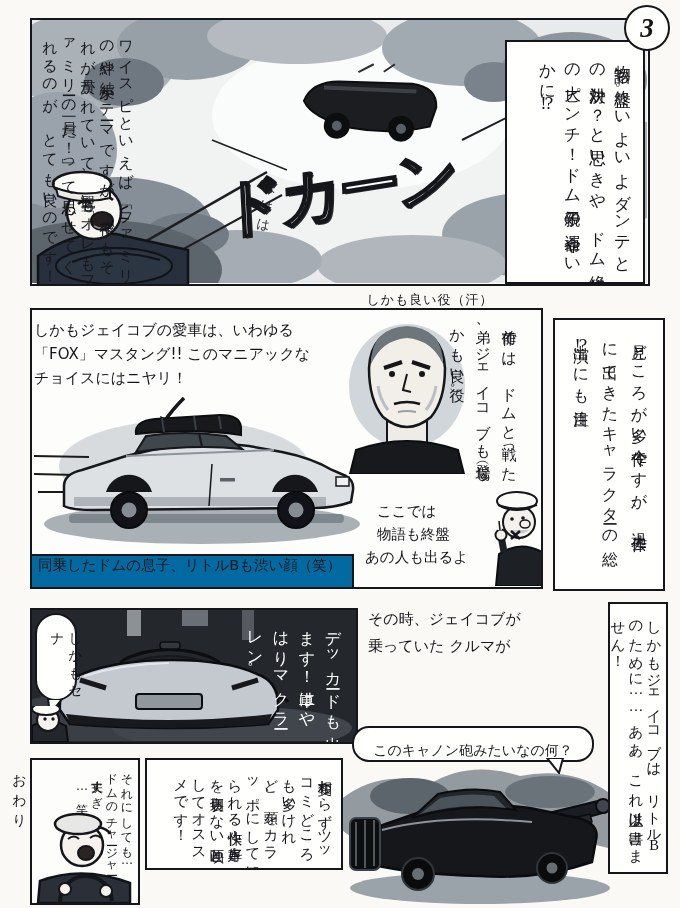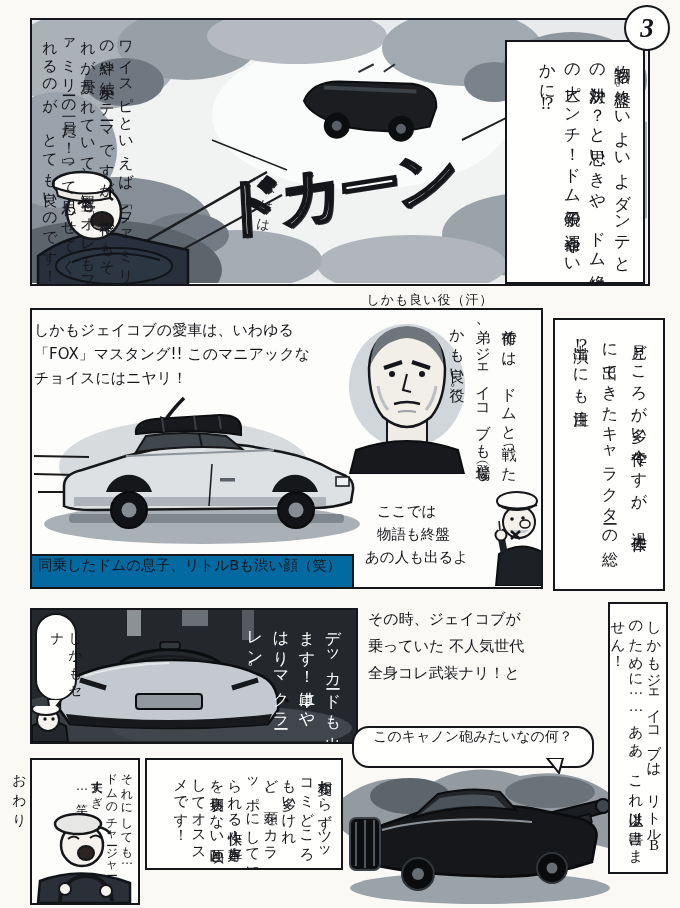--- a/index.html
+++ b/index.html
@@ -221,26 +221,25 @@
       <path d="M0,36 L0,20 Q16,10 34,20 L36,36 Z" fill="#23262b" stroke="#0d0e10" stroke-width="2"></path>
       <circle cx="16" cy="14" r="11" fill="#f6f3ee" stroke="#15161a" stroke-width="2"></circle>
       <circle cx="13" cy="13" r="1.7" fill="#15161a"></circle>
       <circle cx="21" cy="13" r="1.7" fill="#15161a"></circle>
       <ellipse cx="14" cy="3" rx="14" ry="6" fill="#fdfdfc" stroke="#15161a" stroke-width="2"></ellipse>
     </svg>
   </div>
 
   <div class="hand" style="position:absolute;left:368px;top:606px;font-size:15px;line-height:27px;white-space:nowrap;">
     <div>その時、ジェイコブが</div>
-    <div>乗っていた 不人気世代</div>
-    <div>全身コレ武装ナリ！と</div>
-  </div>
-
-  <div class="bubble" style="left:352px;top:726px;width:242px;height:42px;border-radius:17px;display:flex;
-              align-items:flex-start;justify-content:center;">
+    <div>乗っていた クルマが</div>
+  </div>
+
+  <div class="bubble" style="left:352px;top:726px;width:242px;height:36px;border-radius:17px;display:flex;
+              align-items:flex-end;justify-content:center;">
     <span class="hand" style="font-size:14px;white-space:nowrap;">このキャノン砲みたいなの何？</span>
   </div>
   <svg width="20" height="16" viewBox="0 0 20 16" style="position:absolute;left:545px;top:758px;">
     <path d="M2,0 L18,0 L14,15 Z" fill="#fffffd" stroke="#15161a" stroke-width="2"></path>
   </svg>
 
   <svg width="270" height="150" viewBox="0 0 270 150" style="position:absolute;left:340px;top:756px;">
     <path d="M0,44 Q40,12 90,28 Q130,4 180,20 Q230,10 268,36 L268,92 Q200,72 150,88 Q80,72 40,98 Q10,82 0,72 Z" fill="#878f97" opacity="0.9"></path>
     <ellipse cx="70" cy="40" rx="40" ry="18" fill="#5c646c"></ellipse>
     <ellipse cx="210" cy="36" rx="45" ry="16" fill="#6a727a"></ellipse>

